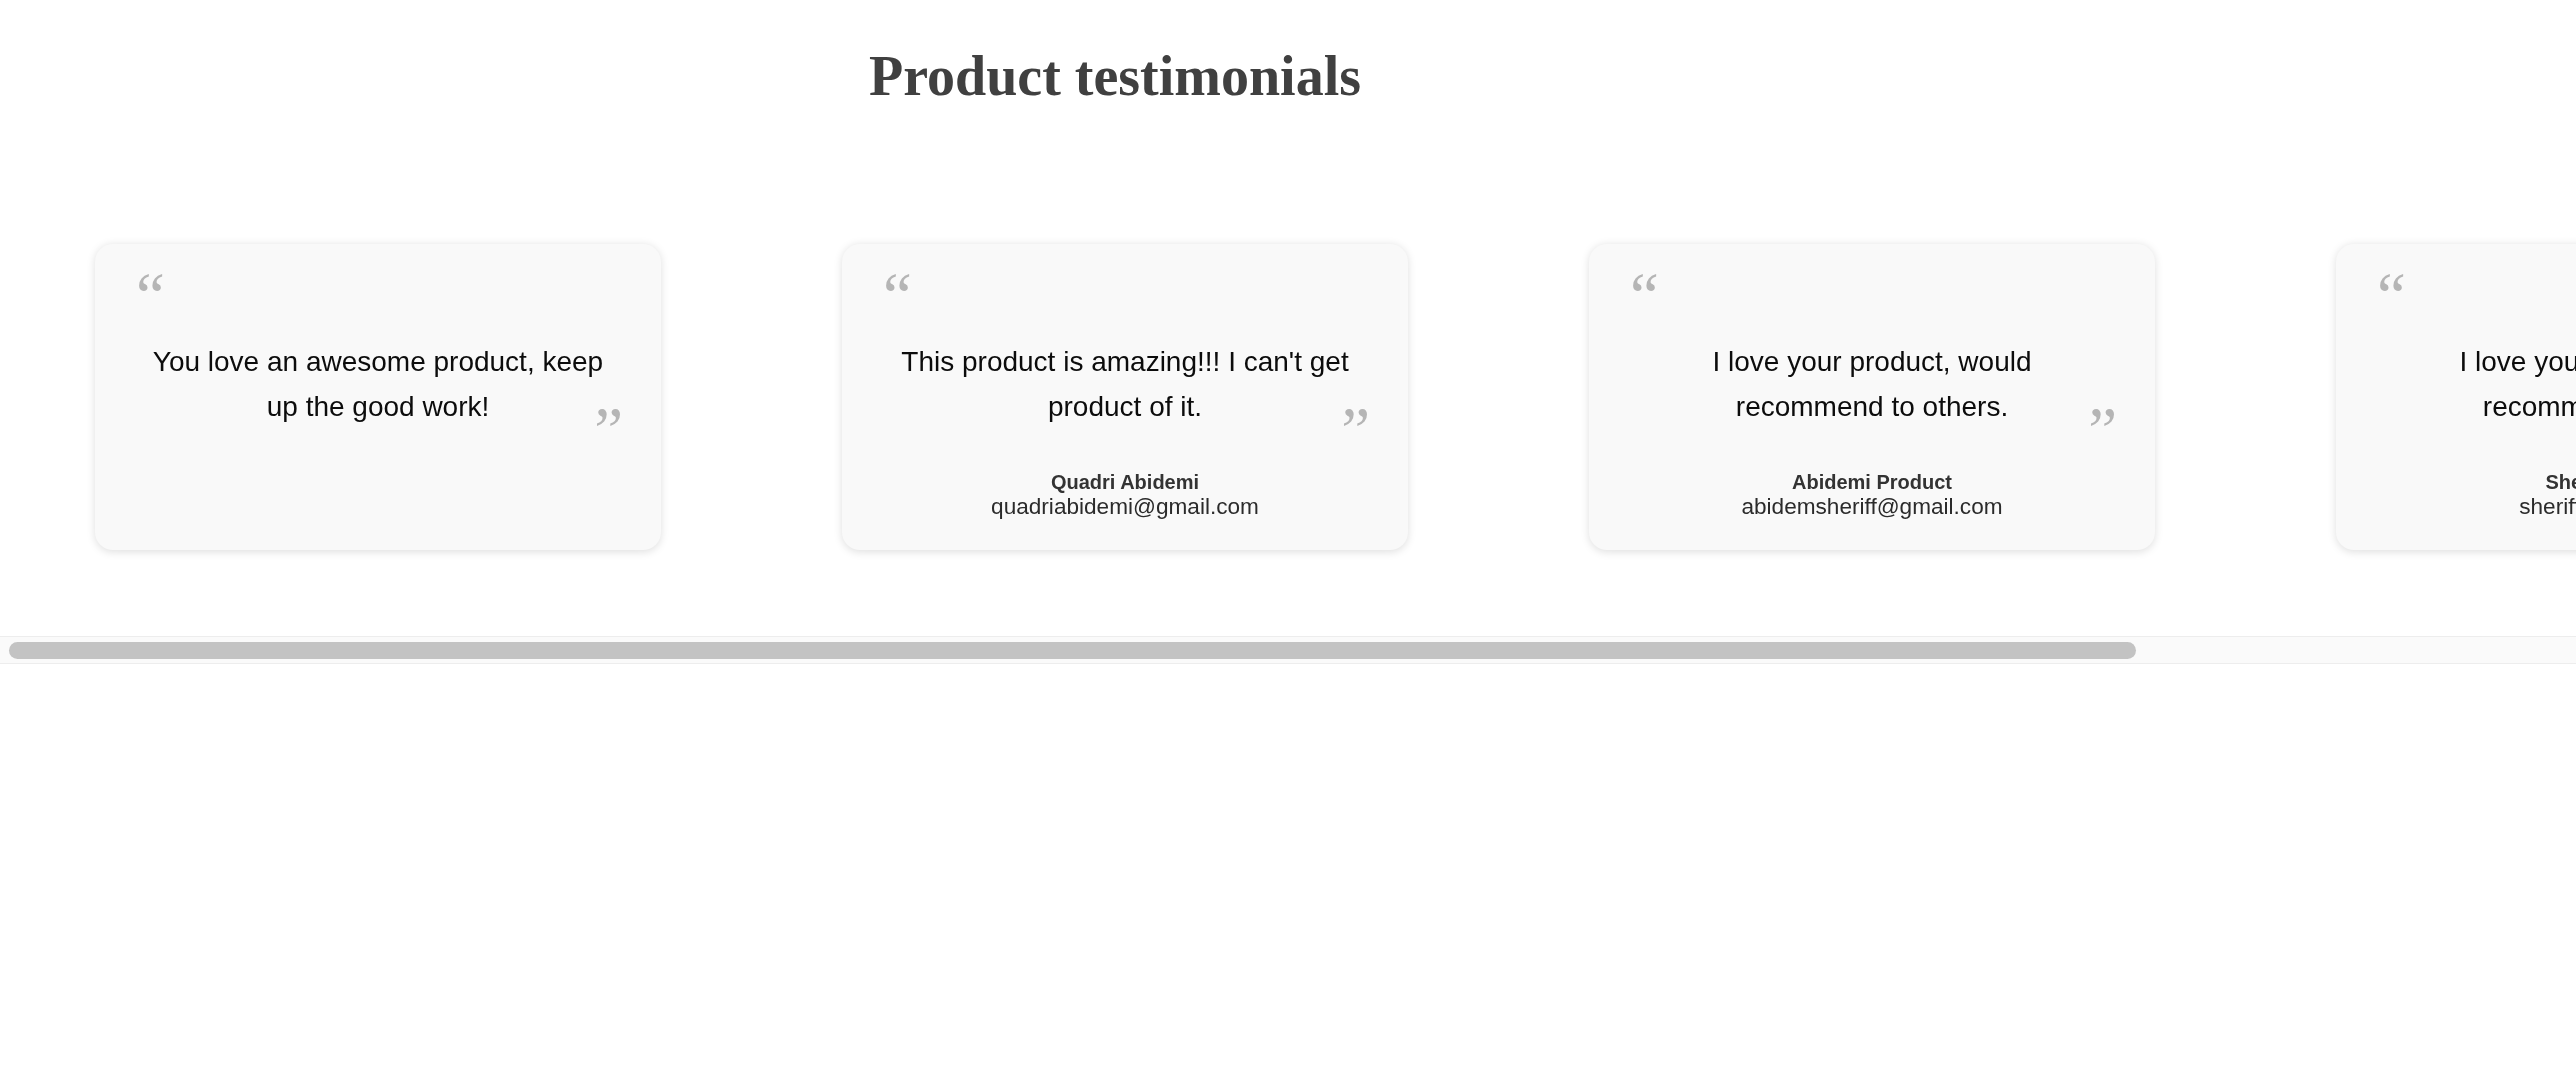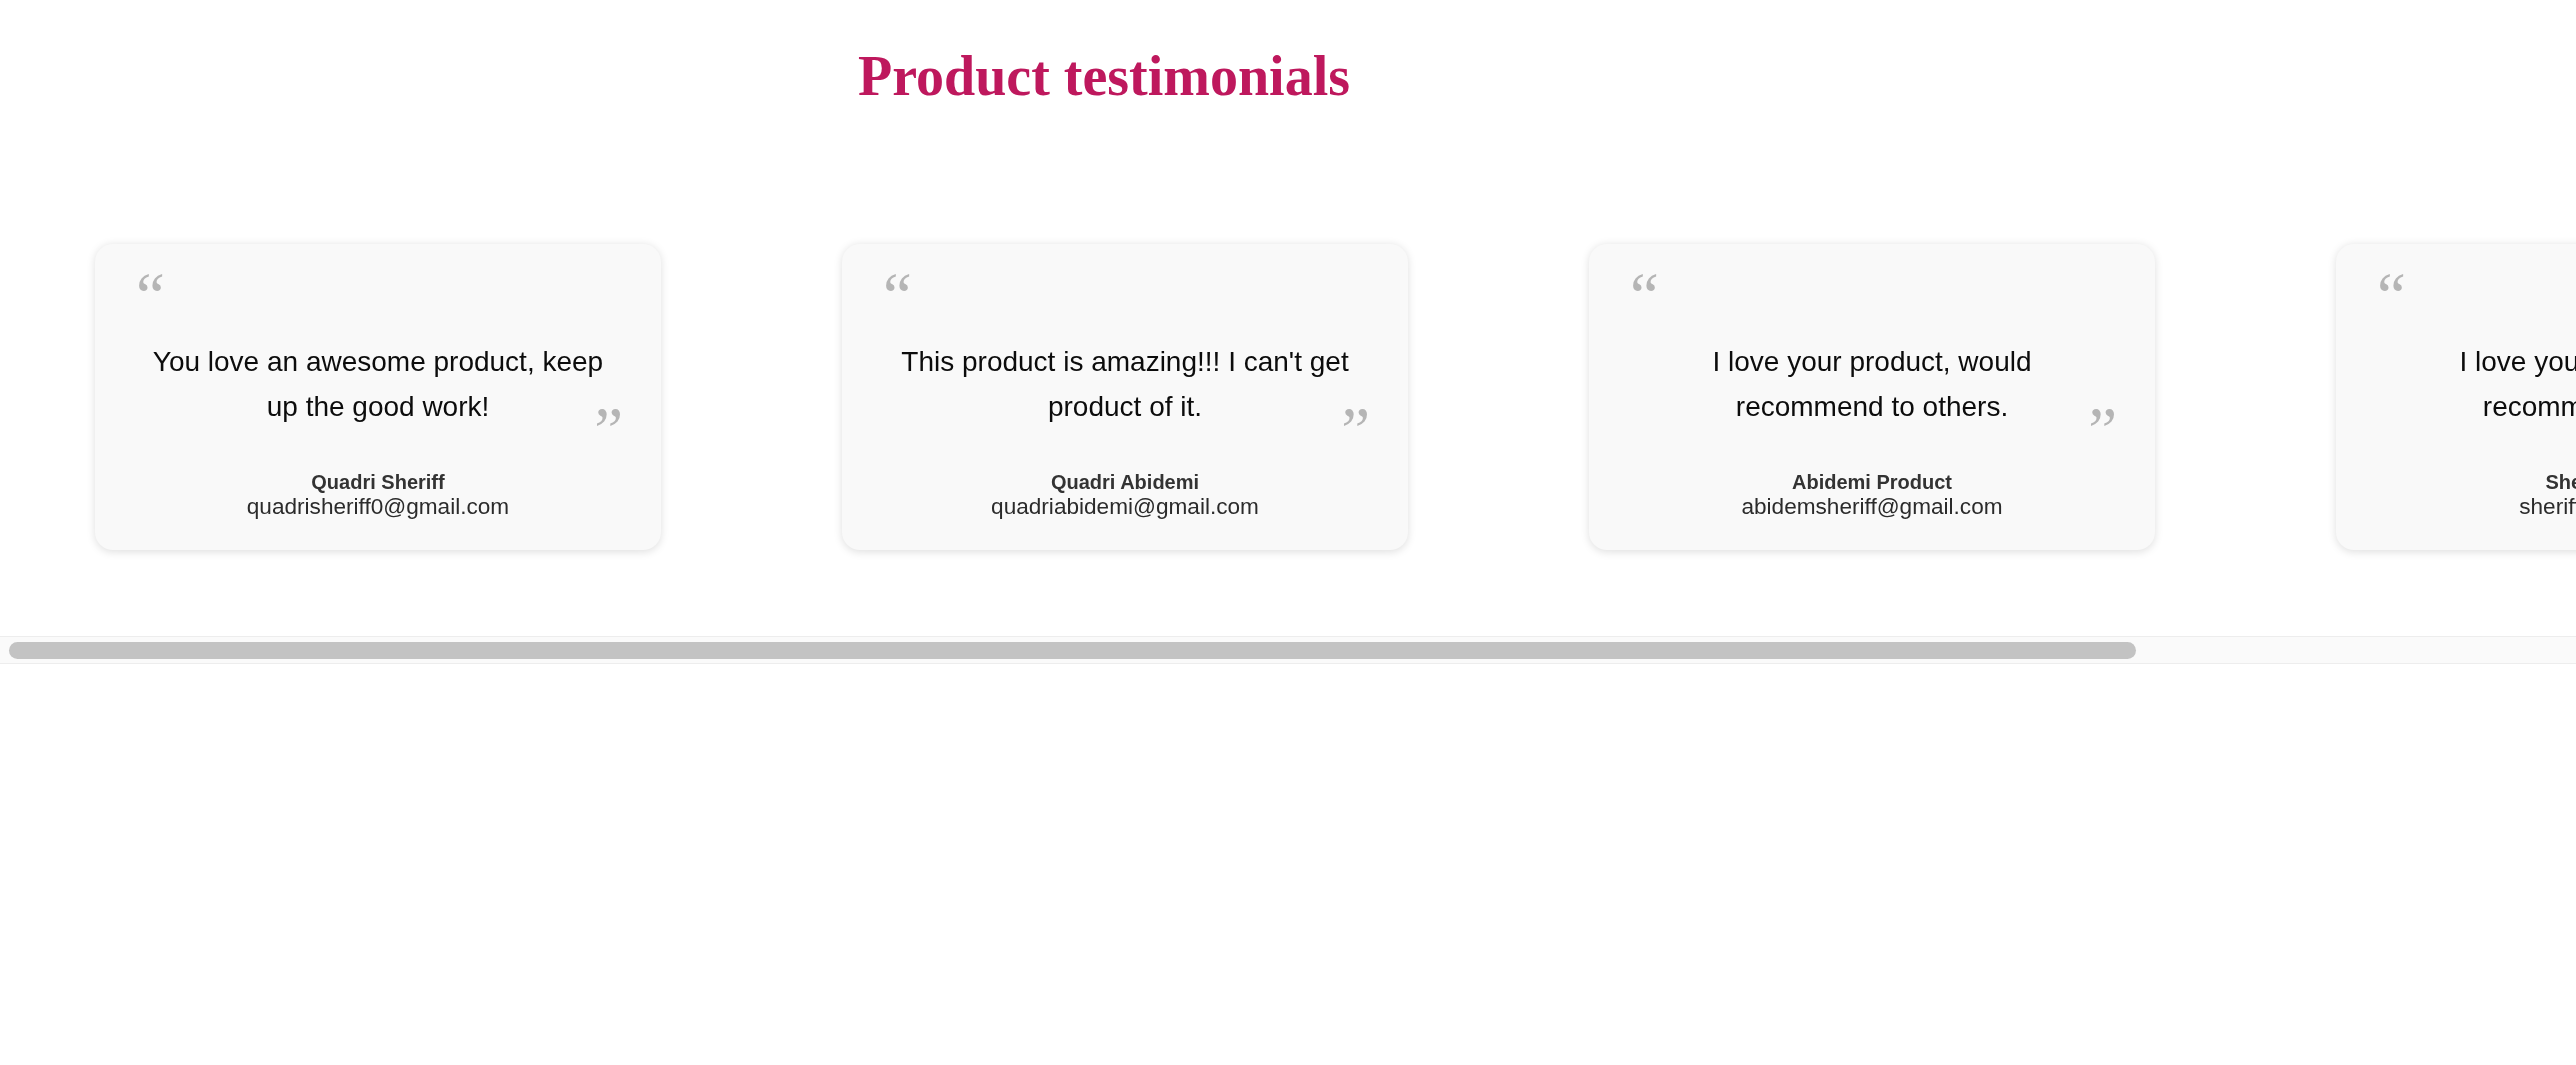--- a/index.html
+++ b/index.html
@@ -19,23 +19,24 @@
   .page-title {
     position: absolute;
     top: 5.4px;
     left: 0;
     width: 2208px;
     text-align: center;
     font-family: "Liberation Serif", serif;
     font-weight: bold;
     font-size: 56px;
     line-height: 1.2;
-    color: #be185d;
+    color: #404040;
     letter-spacing: 0px;
     white-space: nowrap;
+    padding-left: 11px;
   }
 
   
   .carousel-viewport {
     position: absolute;
     top: 226px;
     left: 0;
     width: 2576px;
     height: 439px;
     overflow: hidden;
@@ -160,24 +161,20 @@
 
 <div class="carousel-viewport">
   <div class="carousel-track">
 
     <div class="card">
       <span class="quote-open">“</span>
       <div class="card-body">
         <p class="quote-text">You love an awesome product, keep up the good work!</p>
       </div>
       <span class="quote-close">”</span>
-      <div class="author-block">
-        <p class="author-name">Quadri Sheriff</p>
-        <p class="author-email">quadrisheriff0@gmail.com</p>
-      </div>
     </div>
 
     <div class="card">
       <span class="quote-open">“</span>
       <div class="card-body">
         <p class="quote-text">This product is amazing!!! I can't get product of it.</p>
       </div>
       <span class="quote-close">”</span>
       <div class="author-block">
         <p class="author-name">Quadri Abidemi</p>

